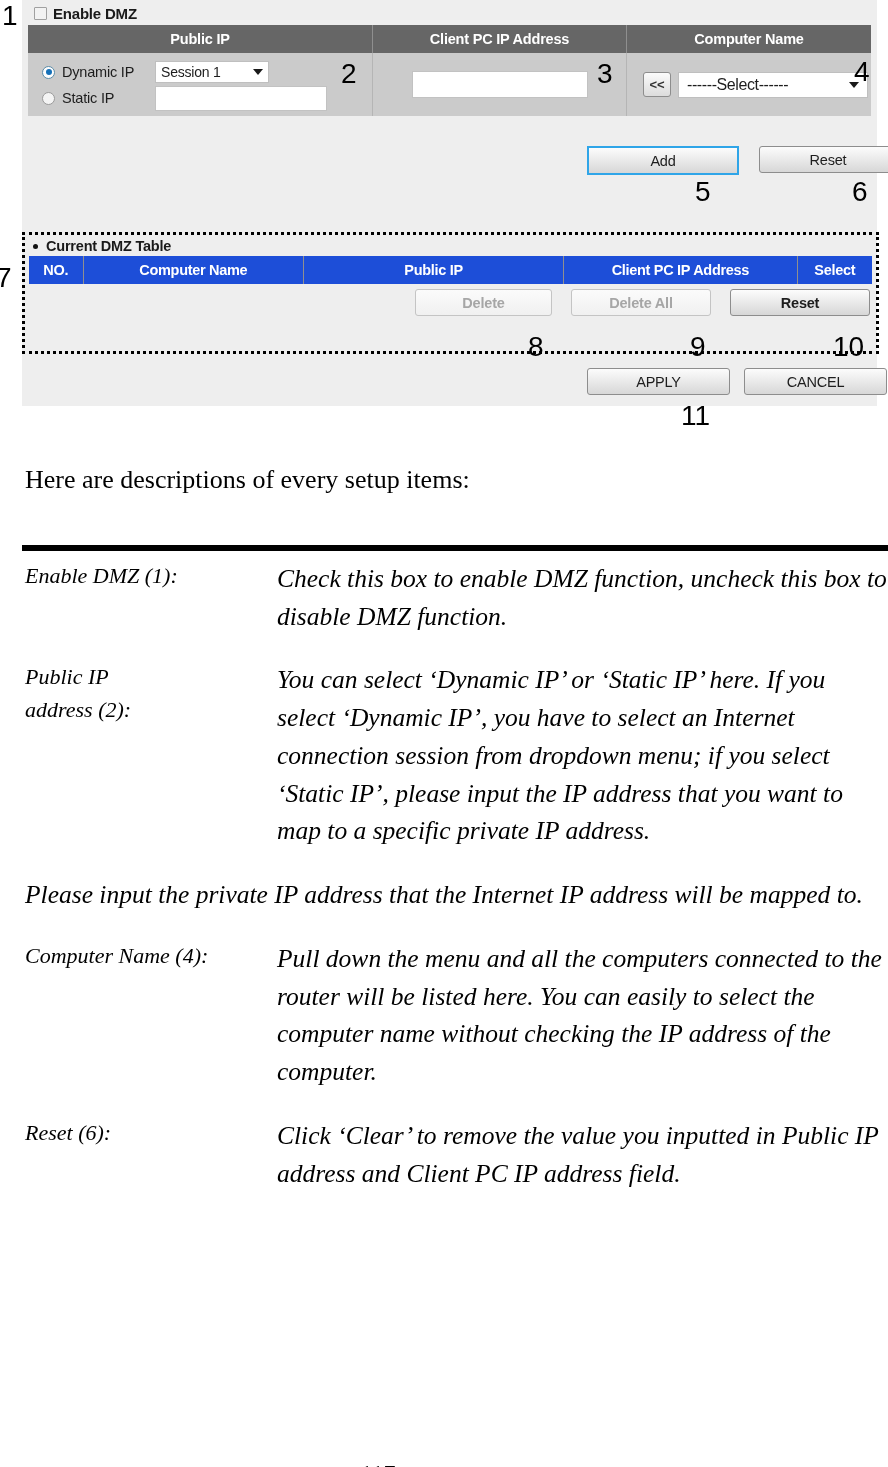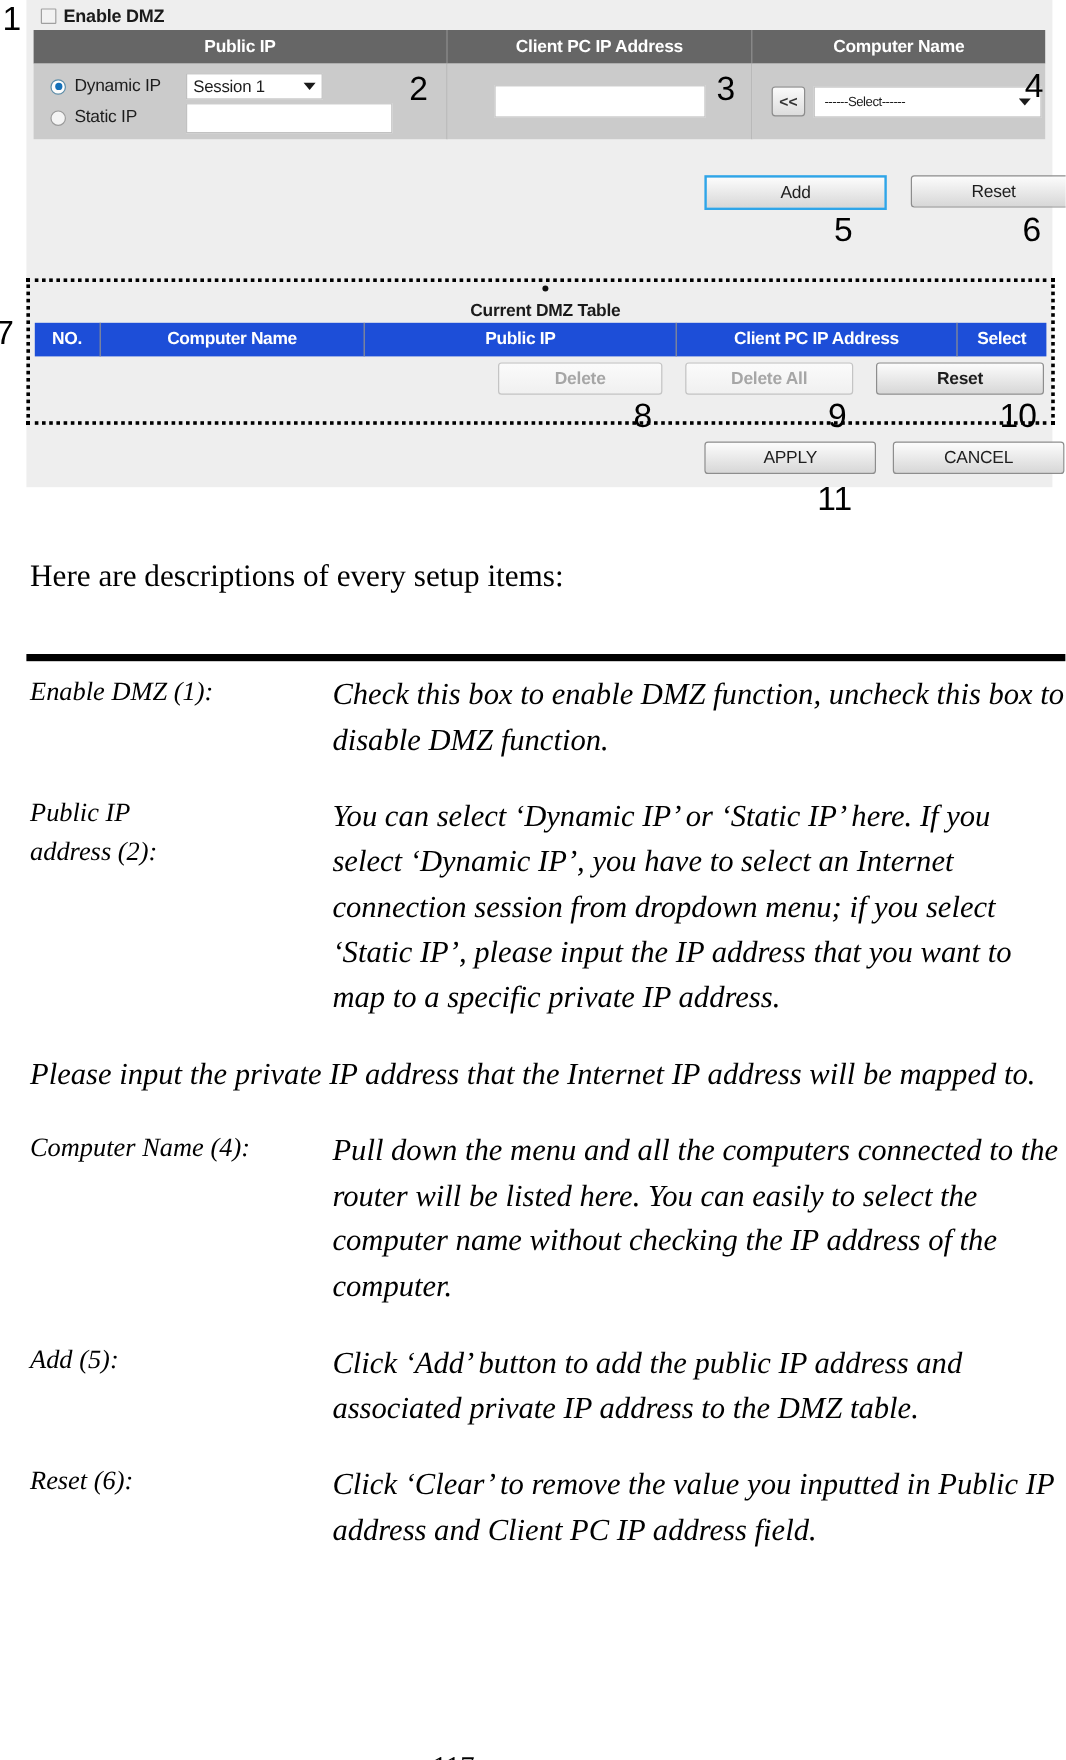--- a/index.html
+++ b/index.html
@@ -104,21 +104,21 @@
     display:flex;align-items:center;justify-content:center;
     font-family:"Liberation Sans", sans-serif;font-size:13px;
     font-weight:bold;color:#333;
   }
   .sel-computer{
     width:190px;height:26px;background:#ffffff;border:1px solid #bfbfbf;
     box-sizing:border-box;display:flex;align-items:center;
     padding:0 8px;justify-content:space-between;
   }
   .sel-computer .txt{
-    font-family:"Liberation Sans", sans-serif;font-size:11px;color:#1d1d1d;
+    font-family:"Liberation Sans", sans-serif;font-size:16px;color:#1d1d1d;
     letter-spacing:-0.4px;
   }
 
   
   .gbtn{
     box-sizing:border-box;height:27px;
     border:1px solid #8d8d8d;border-radius:3px;
     background:linear-gradient(#fcfcfc,#d7d7d7);
     display:flex;align-items:center;justify-content:center;
     font-family:"Liberation Sans", sans-serif;font-size:14.5px;
@@ -139,21 +139,20 @@
   .btn-reset1{width:138px;}
 
   
   .dmzbox{
     position:absolute;left:0px;top:232px;width:857px;height:122px;
     border:3px dotted #000000;box-sizing:border-box;
   }
   .dmz-title{
     display:flex;align-items:center;gap:8px;
     padding:3px 0 2px 8px;
-    flex-direction:column;
   }
   .bullet{width:5px;height:5px;border-radius:50%;background:#111;flex:none;}
   .dmz-title span{
     font-family:"Liberation Sans", sans-serif;font-size:14.5px;
     font-weight:bold;color:#1a1a1a;letter-spacing:-0.2px;
   }
   .dmz-head{
     display:flex;height:28px;background:#1d4ed8;margin:0 4px;
   }
   .dmz-head > div{
@@ -344,26 +343,20 @@
       <div class="dl-desc">Please input the private IP address that the Internet IP address will be mapped to.</div>
     </div>
 
     <div class="dl-item">
       <div class="dl-term">
         <span>Computer Name (4):</span>
       </div>
       <div class="dl-desc">Pull down the menu and all the computers connected to the router will be listed here. You can easily to select the computer name without checking the IP address of the computer.</div>
     </div>
 
-    <div class="dl-item">
-      <div class="dl-term">
-        <span>Add (5):</span>
-      </div>
-      <div class="dl-desc">Click ‘Add’ button to add the public IP address and associated private IP address to the DMZ table.</div>
-    </div>
 
     <div class="dl-item">
       <div class="dl-term">
         <span>Reset (6):</span>
       </div>
       <div class="dl-desc">Click ‘Clear’ to remove the value you inputted in Public IP address and Client PC IP address field.</div>
     </div>
 
   </div>
 

